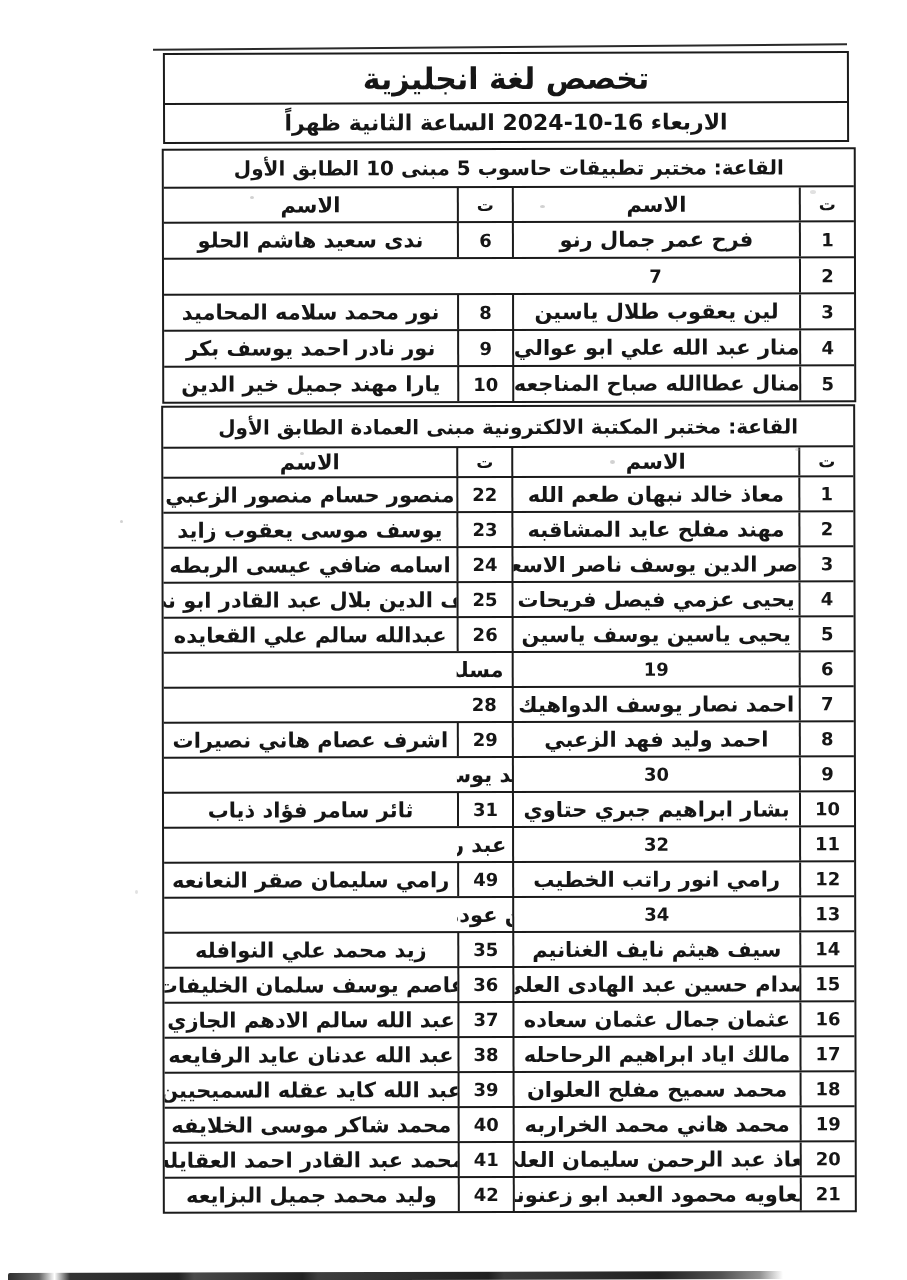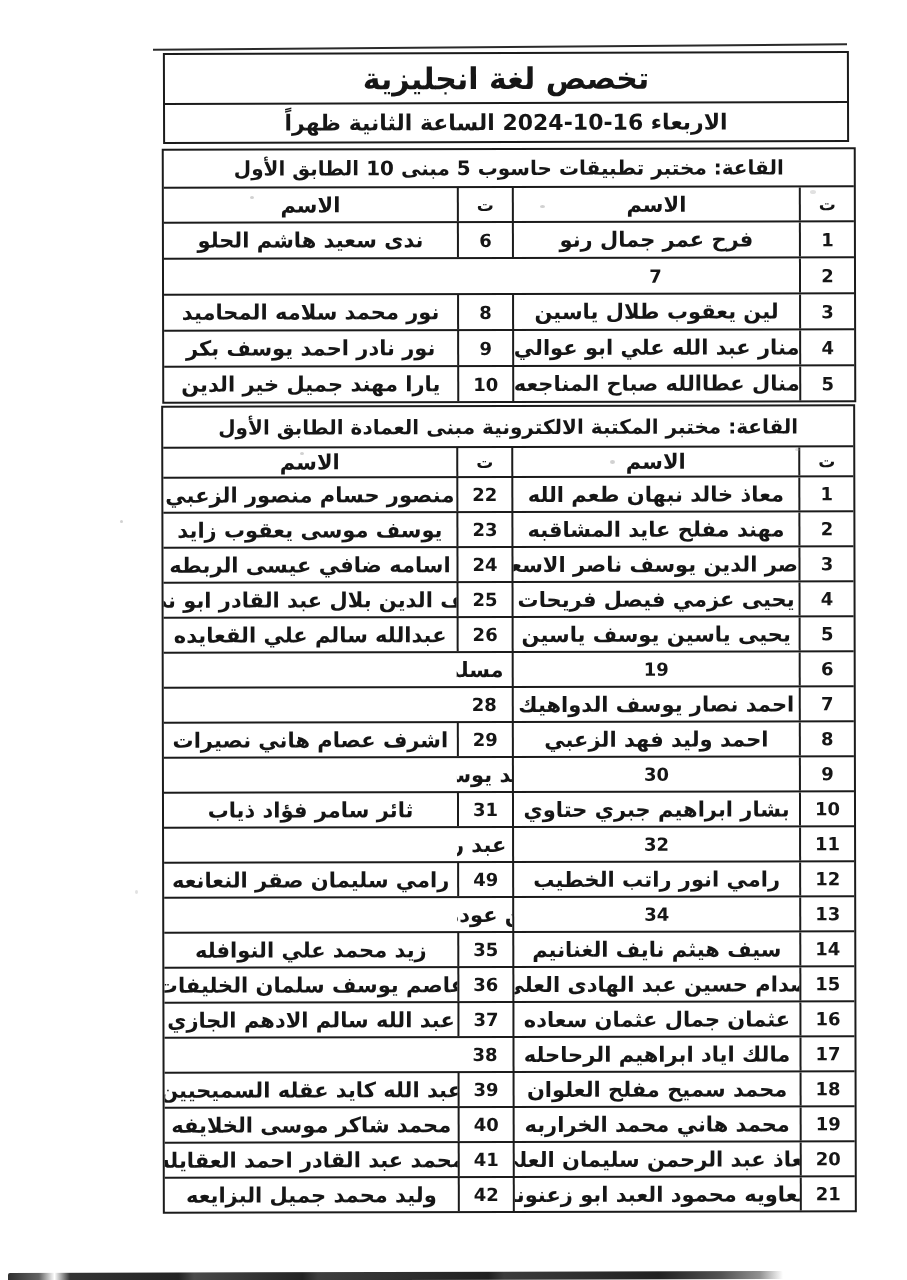--- a/index.html
+++ b/index.html
@@ -238,20 +238,21 @@
         <div class="row">
           <div class="cell num">16</div>
           <div class="cell name">عثمان جمال عثمان سعاده</div>
           <div class="cell num">37</div>
           <div class="cell name">عبد الله سالم الادهم الجازي</div>
         </div>
         <div class="row">
           <div class="cell num">17</div>
           <div class="cell name">مالك اياد ابراهيم الرحاحله</div>
           <div class="cell num">38</div>
+          <div class="cell name">عبد الله عدنان عايد الرفايعه</div>
         </div>
         <div class="row">
           <div class="cell num">18</div>
           <div class="cell name">محمد سميح مفلح العلوان</div>
           <div class="cell num">39</div>
           <div class="cell name">عبد الله كايد عقله السميحيين</div>
         </div>
         <div class="row">
           <div class="cell num">19</div>
           <div class="cell name">محمد هاني محمد الخراربه</div>

